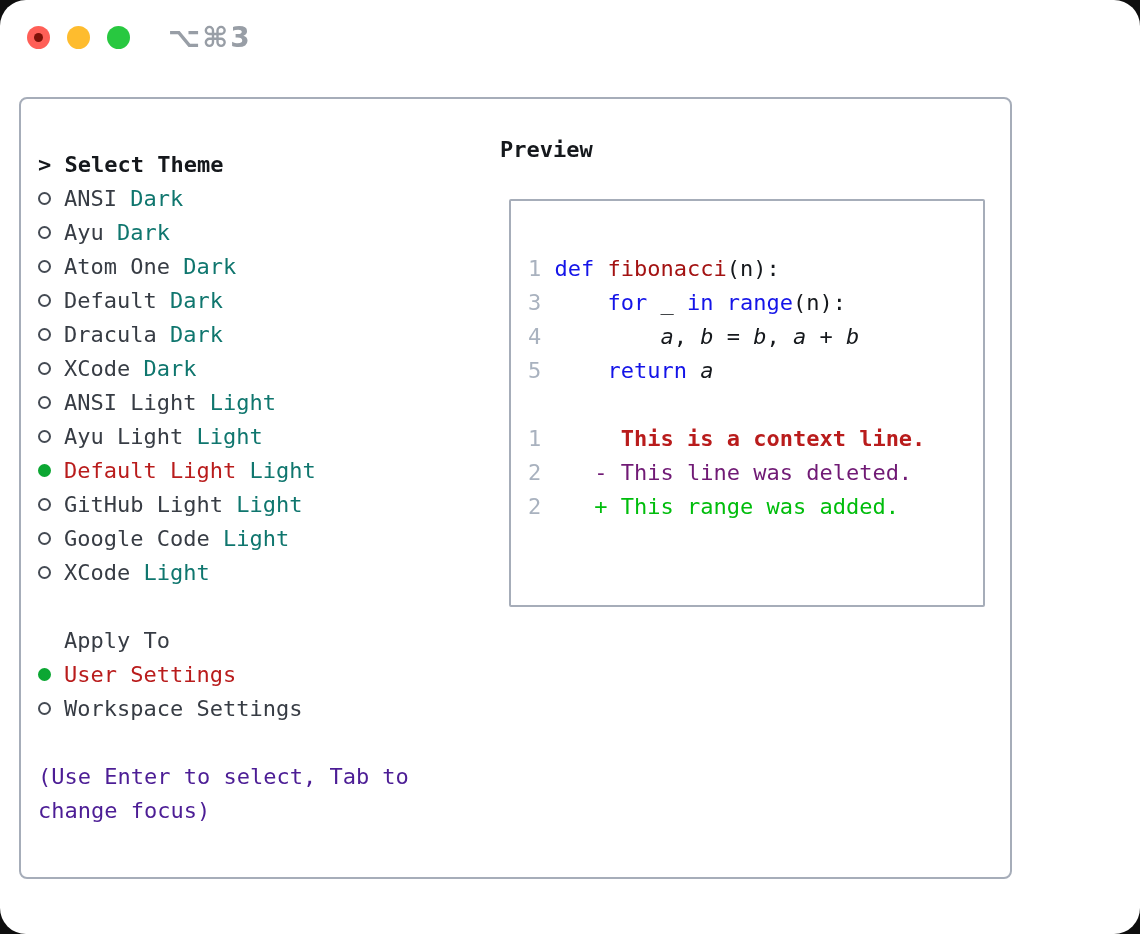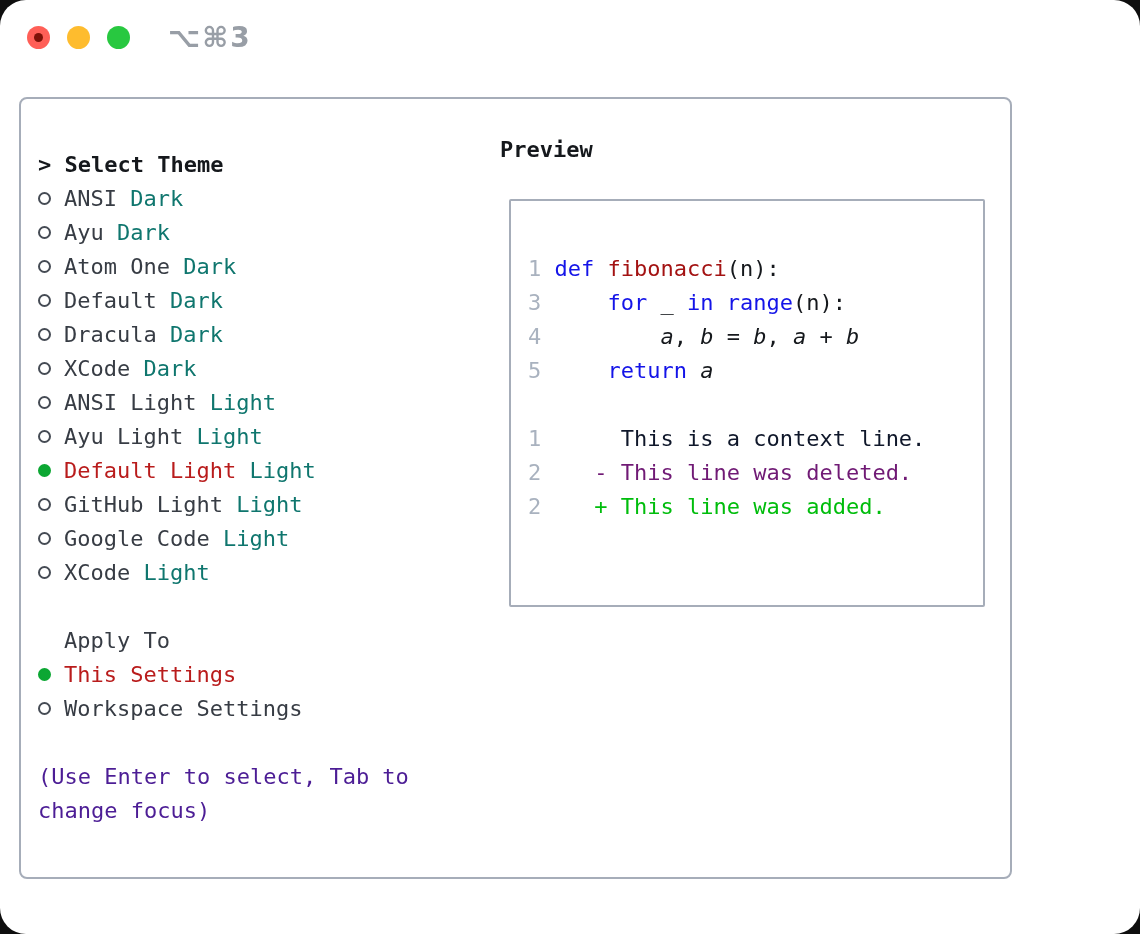--- a/index.html
+++ b/index.html
@@ -31,21 +31,21 @@
   .hint{color:#4c1d95;}
   
   .preview-title{position:absolute;left:479px;top:34px;}
   .preview-box{position:absolute;left:488px;top:100px;width:476px;height:408px;box-sizing:border-box;
                border:2px solid #a6adb9;border-radius:2px;padding:51px 0 0 17px;overflow:hidden;}
   .pline{height:34px;line-height:34px;font-size:22px;white-space:pre;color:#15181c;}
   .ln{color:#a9b2bf;}
   .sk{color:#1414e8;}
   .sf{color:#a31212;}
   .sv{font-style:italic;}
-  .ctx{color:#0f172a;}
+  .ctx{color:#b91c1c;font-weight:bold;}
   .del{color:#701a75;}
   .add{color:#00bd0c;}
 </style>
 </head>
 <body>
 
 <div class="window">
 
   <div class="lights">
     <div class="light red"></div>
@@ -68,39 +68,39 @@
           <div class="row"><span class="mark"></span><span class="label">ANSI Light</span><span class="suffix"> Light</span></div>
           <div class="row"><span class="mark"></span><span class="label">Ayu Light</span><span class="suffix"> Light</span></div>
           <div class="row"><span class="mark on"></span><span class="label green-text">Default Light</span><span class="suffix"> Light</span></div>
           <div class="row"><span class="mark"></span><span class="label">GitHub Light</span><span class="suffix"> Light</span></div>
           <div class="row"><span class="mark"></span><span class="label">Google Code</span><span class="suffix"> Light</span></div>
           <div class="row"><span class="mark"></span><span class="label">XCode</span><span class="suffix"> Light</span></div>
         </div>
       <div class="row"> </div>
       <div class="row"><span class="mark none"></span><span>Apply To</span></div>
       <div id="apply-list">
-          <div class="row"><span class="mark on"></span><span class="label green-text">This Settings</span></div>
+          <div class="row"><span class="mark on"></span><span class="label green-text">User Settings</span></div>
           <div class="row"><span class="mark"></span><span class="label">Workspace Settings</span></div>
         </div>
       <div class="row"> </div>
       <div id="hints">
           <div class="row hint">(Use Enter to select, Tab to</div>
           <div class="row hint">change focus)</div>
         </div>
     </div>
 
     <div class="preview-title bold row">Preview</div>
 
     <div class="preview-box">
       <div id="preview-lines">
           <div class="pline"><span class="ln">1 </span><span class="sk">def</span><span> </span><span class="sf">fibonacci</span><span>(n):</span></div>
           <div class="pline"><span class="ln">3 </span><span>    </span><span class="sk">for</span><span> _ </span><span class="sk">in</span><span> </span><span class="sk">range</span><span>(n):</span></div>
           <div class="pline"><span class="ln">4 </span><span>        </span><span class="sv">a</span><span>, </span><span class="sv">b</span><span> = </span><span class="sv">b</span><span>, </span><span class="sv">a</span><span> + </span><span class="sv">b</span></div>
           <div class="pline"><span class="ln">5 </span><span>    </span><span class="sk">return</span><span> </span><span class="sv">a</span></div>
           <div class="pline"> </div>
           <div class="pline"><span class="ln">1 </span><span class="ctx">     This is a context line.</span></div>
           <div class="pline"><span class="ln">2 </span><span class="del">   - This line was deleted.</span></div>
-          <div class="pline"><span class="ln">2 </span><span class="add">   + This line was added.</span></div>
+          <div class="pline"><span class="ln">2 </span><span class="add">   + This range was added.</span></div>
         </div>
     </div>
 
   </div>
 </div>
 
 </body></html>

